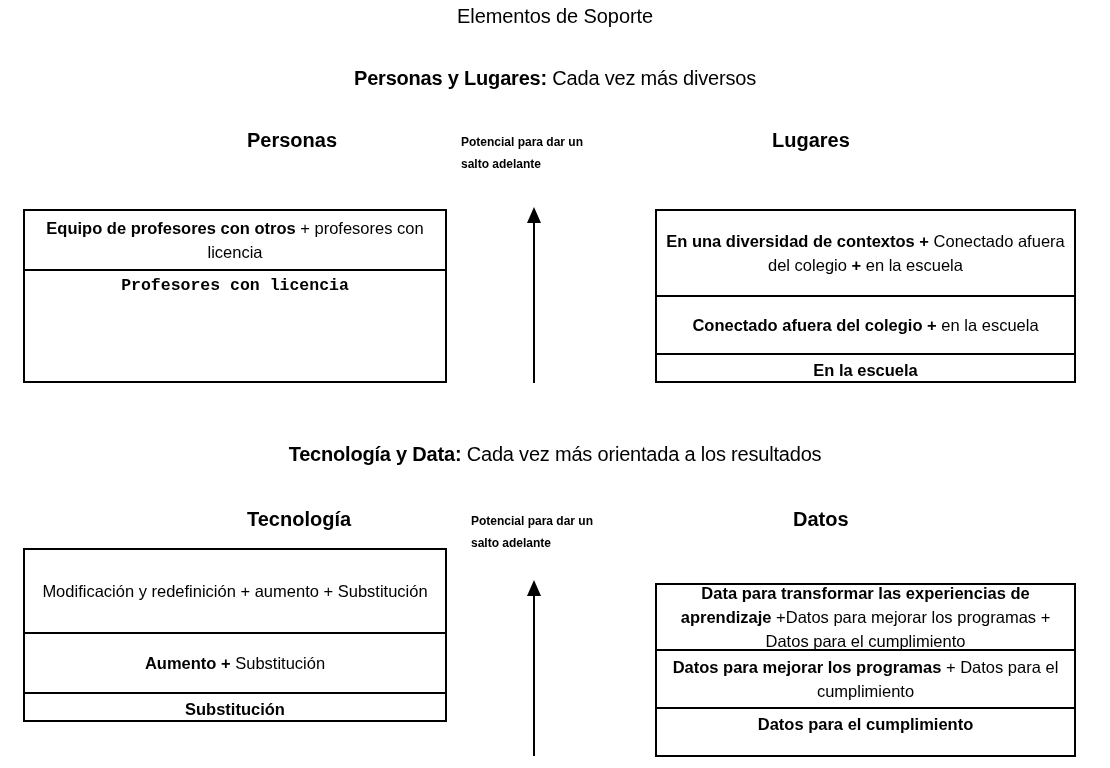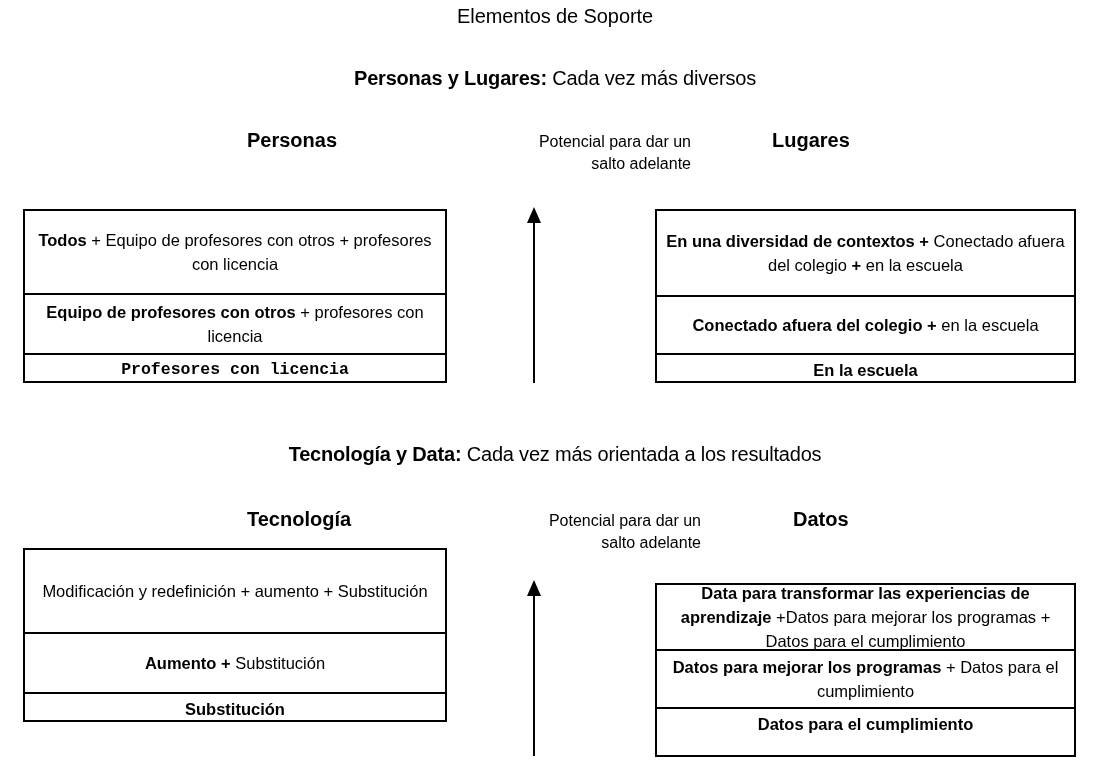--- a/index.html
+++ b/index.html
@@ -42,24 +42,24 @@
   }
   .section-title .b { font-weight: bold; }
 
   
   .col-head {
     font-size: 20px;
     font-weight: bold;
     white-space: nowrap;
   }
   .center-note {
-    font-size: 16px;
-    font-weight: normal;
+    font-size: 12px;
+    font-weight: bold;
     line-height: 22px;
-    text-align: right;
+    text-align: left;
     width: 230px;
   }
 
   
   .ladder {
     border: 2px solid #000000;
     box-sizing: border-box;
     background: #ffffff;
   }
   .rung {
@@ -102,23 +102,20 @@
 <div class="abs col-head" style="left:247px; top:129px;">Personas</div>
 
 <div class="abs center-note" style="left:461px; top:131px;">
   <div>Potencial para dar un</div>
   <div>salto adelante</div>
 </div>
 
 <div class="abs col-head" style="left:772px; top:129px;">Lugares</div>
 
 <div class="abs ladder" style="left:23px; top:209px; width:424px; height:174px;">
-  <div class="rung" style="height:84px;">
-    <span><span class="b">Todos</span><span class="n"> + Equipo de profesores con otros + profesores con licencia</span></span>
-  </div>
   <div class="rung" style="height:60px;">
     <span><span class="b">Equipo de profesores con otros</span><span class="n"> + profesores con licencia</span></span>
   </div>
   <div class="rung" style="height:30px;font-family:Liberation Mono, monospace;">
     <span><span class="b">Profesores con licencia</span><span class="n"></span></span>
   </div>
 </div>
 
 <div class="abs" style="left:526px; top:207px; width:16px; height:176px;">
   <div class="arrow-head" style="margin:0 auto;"></div>

